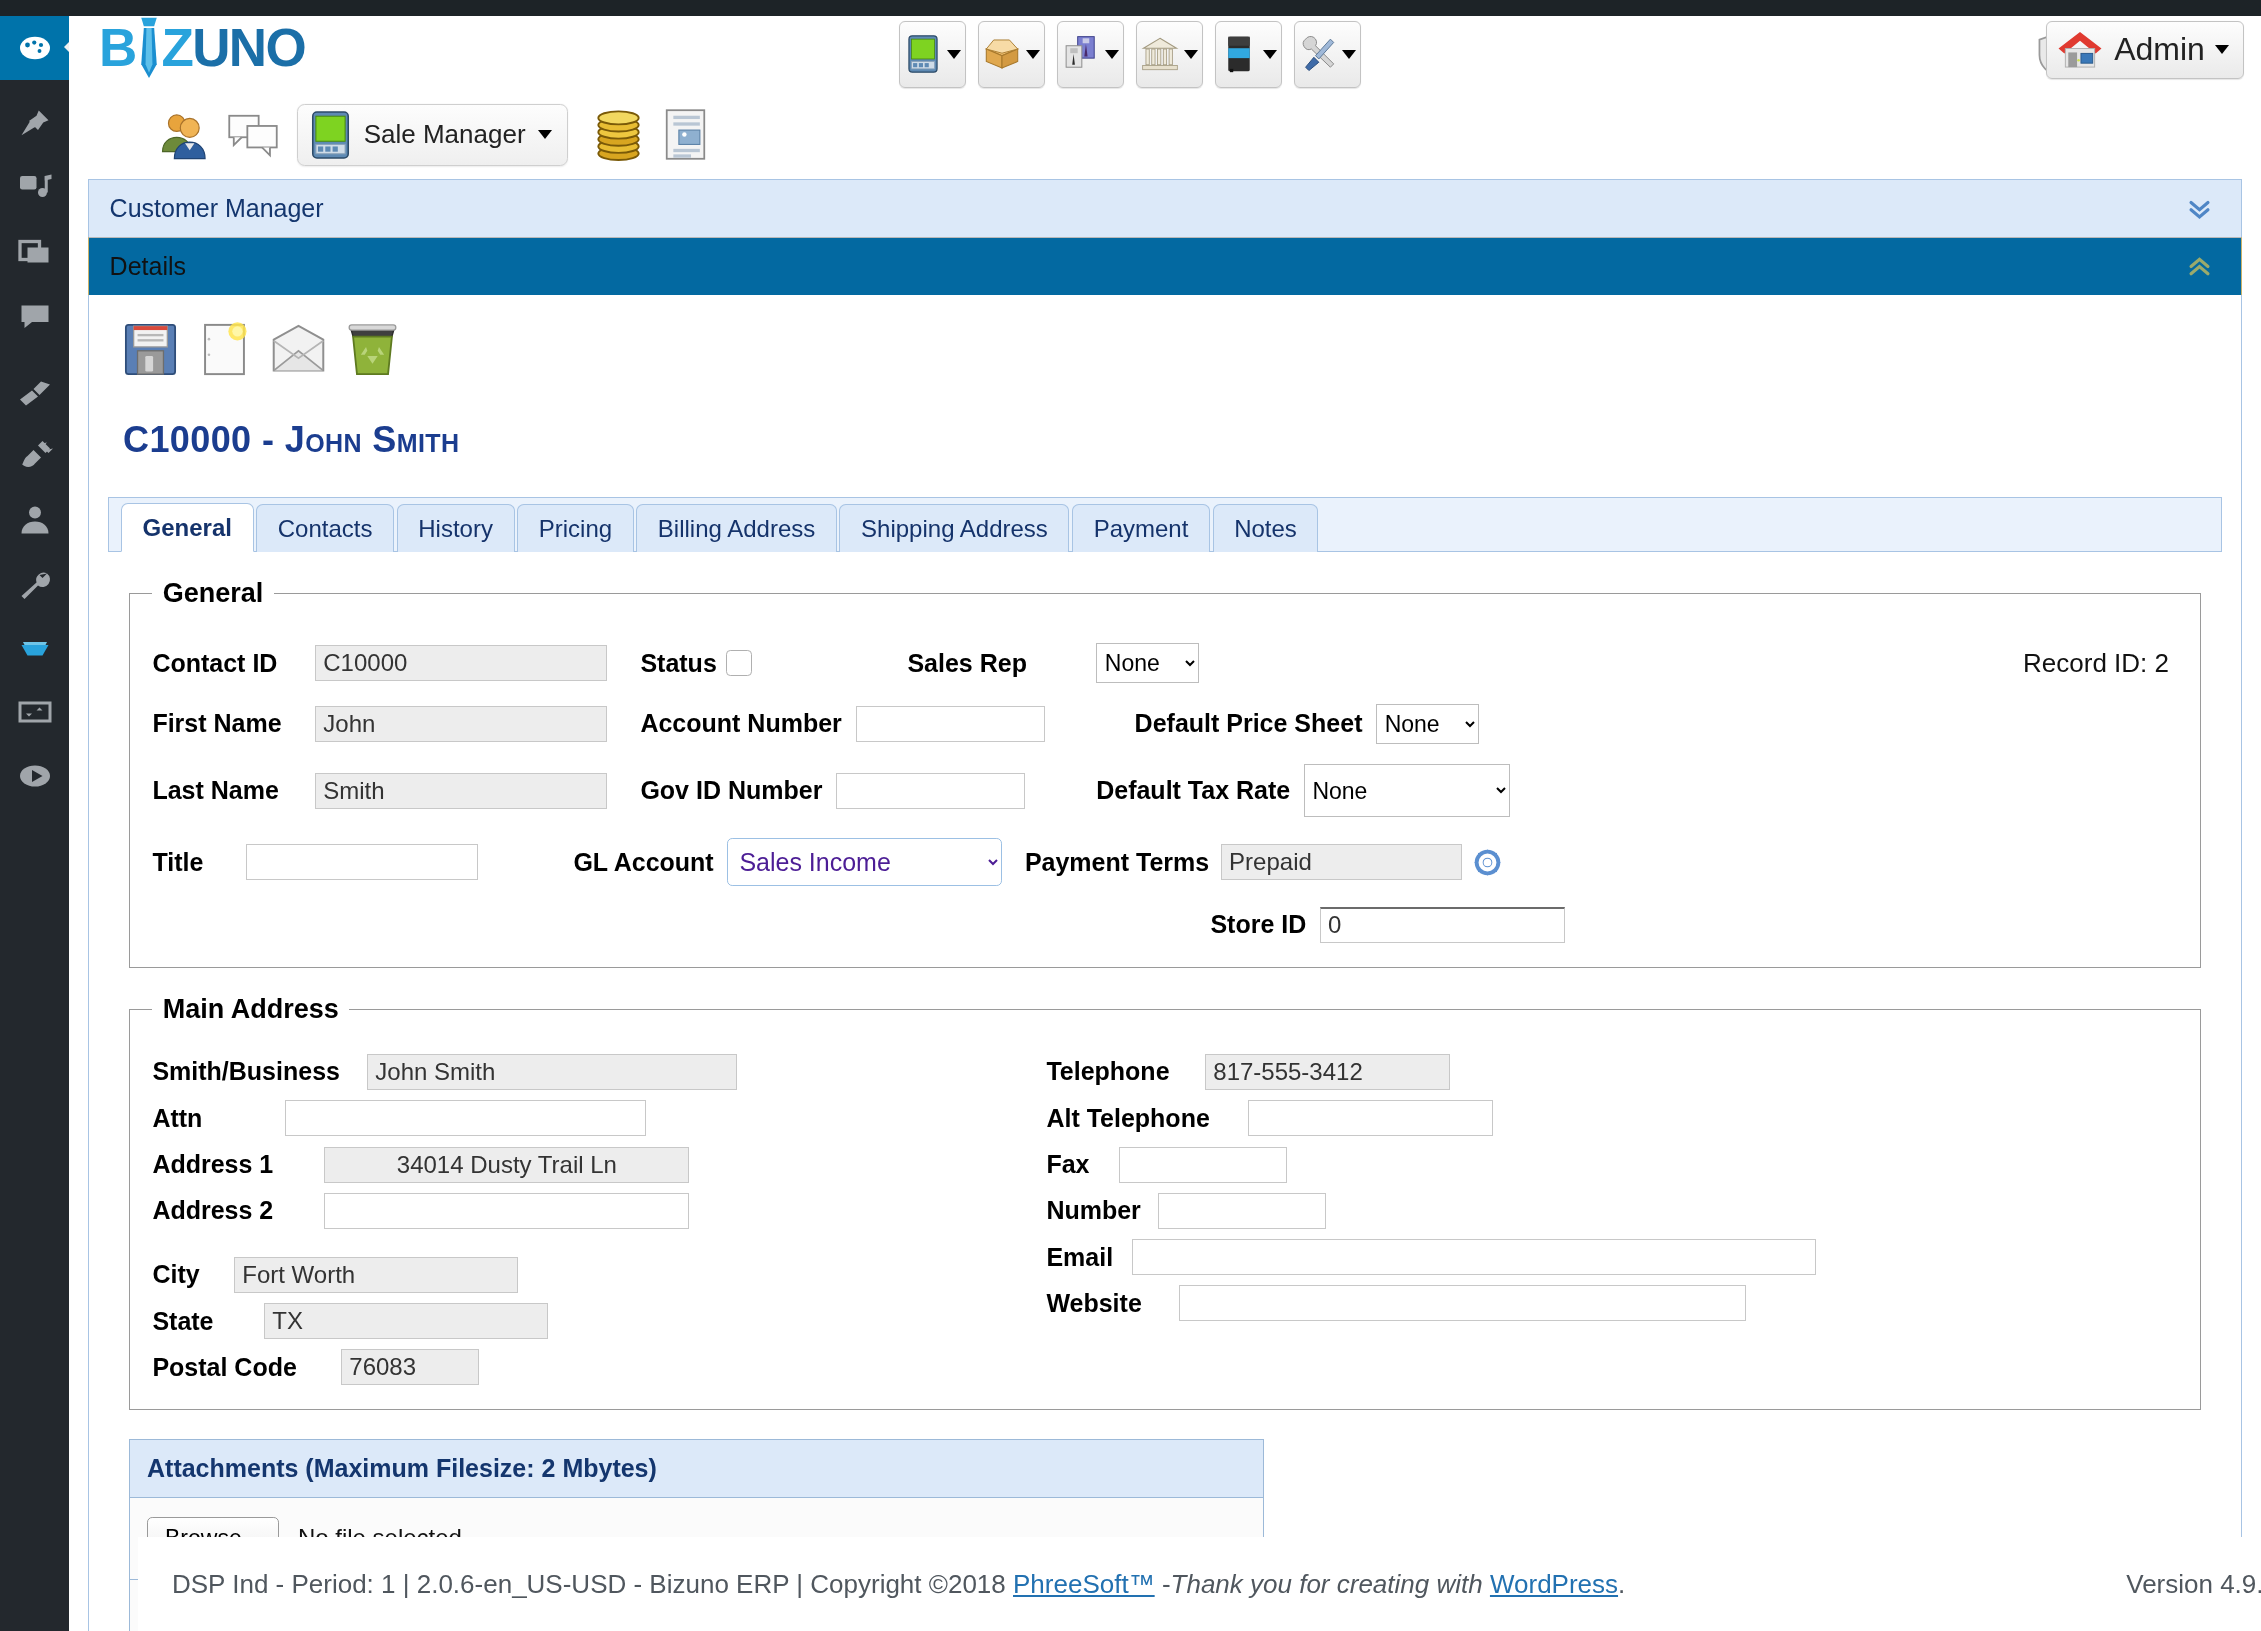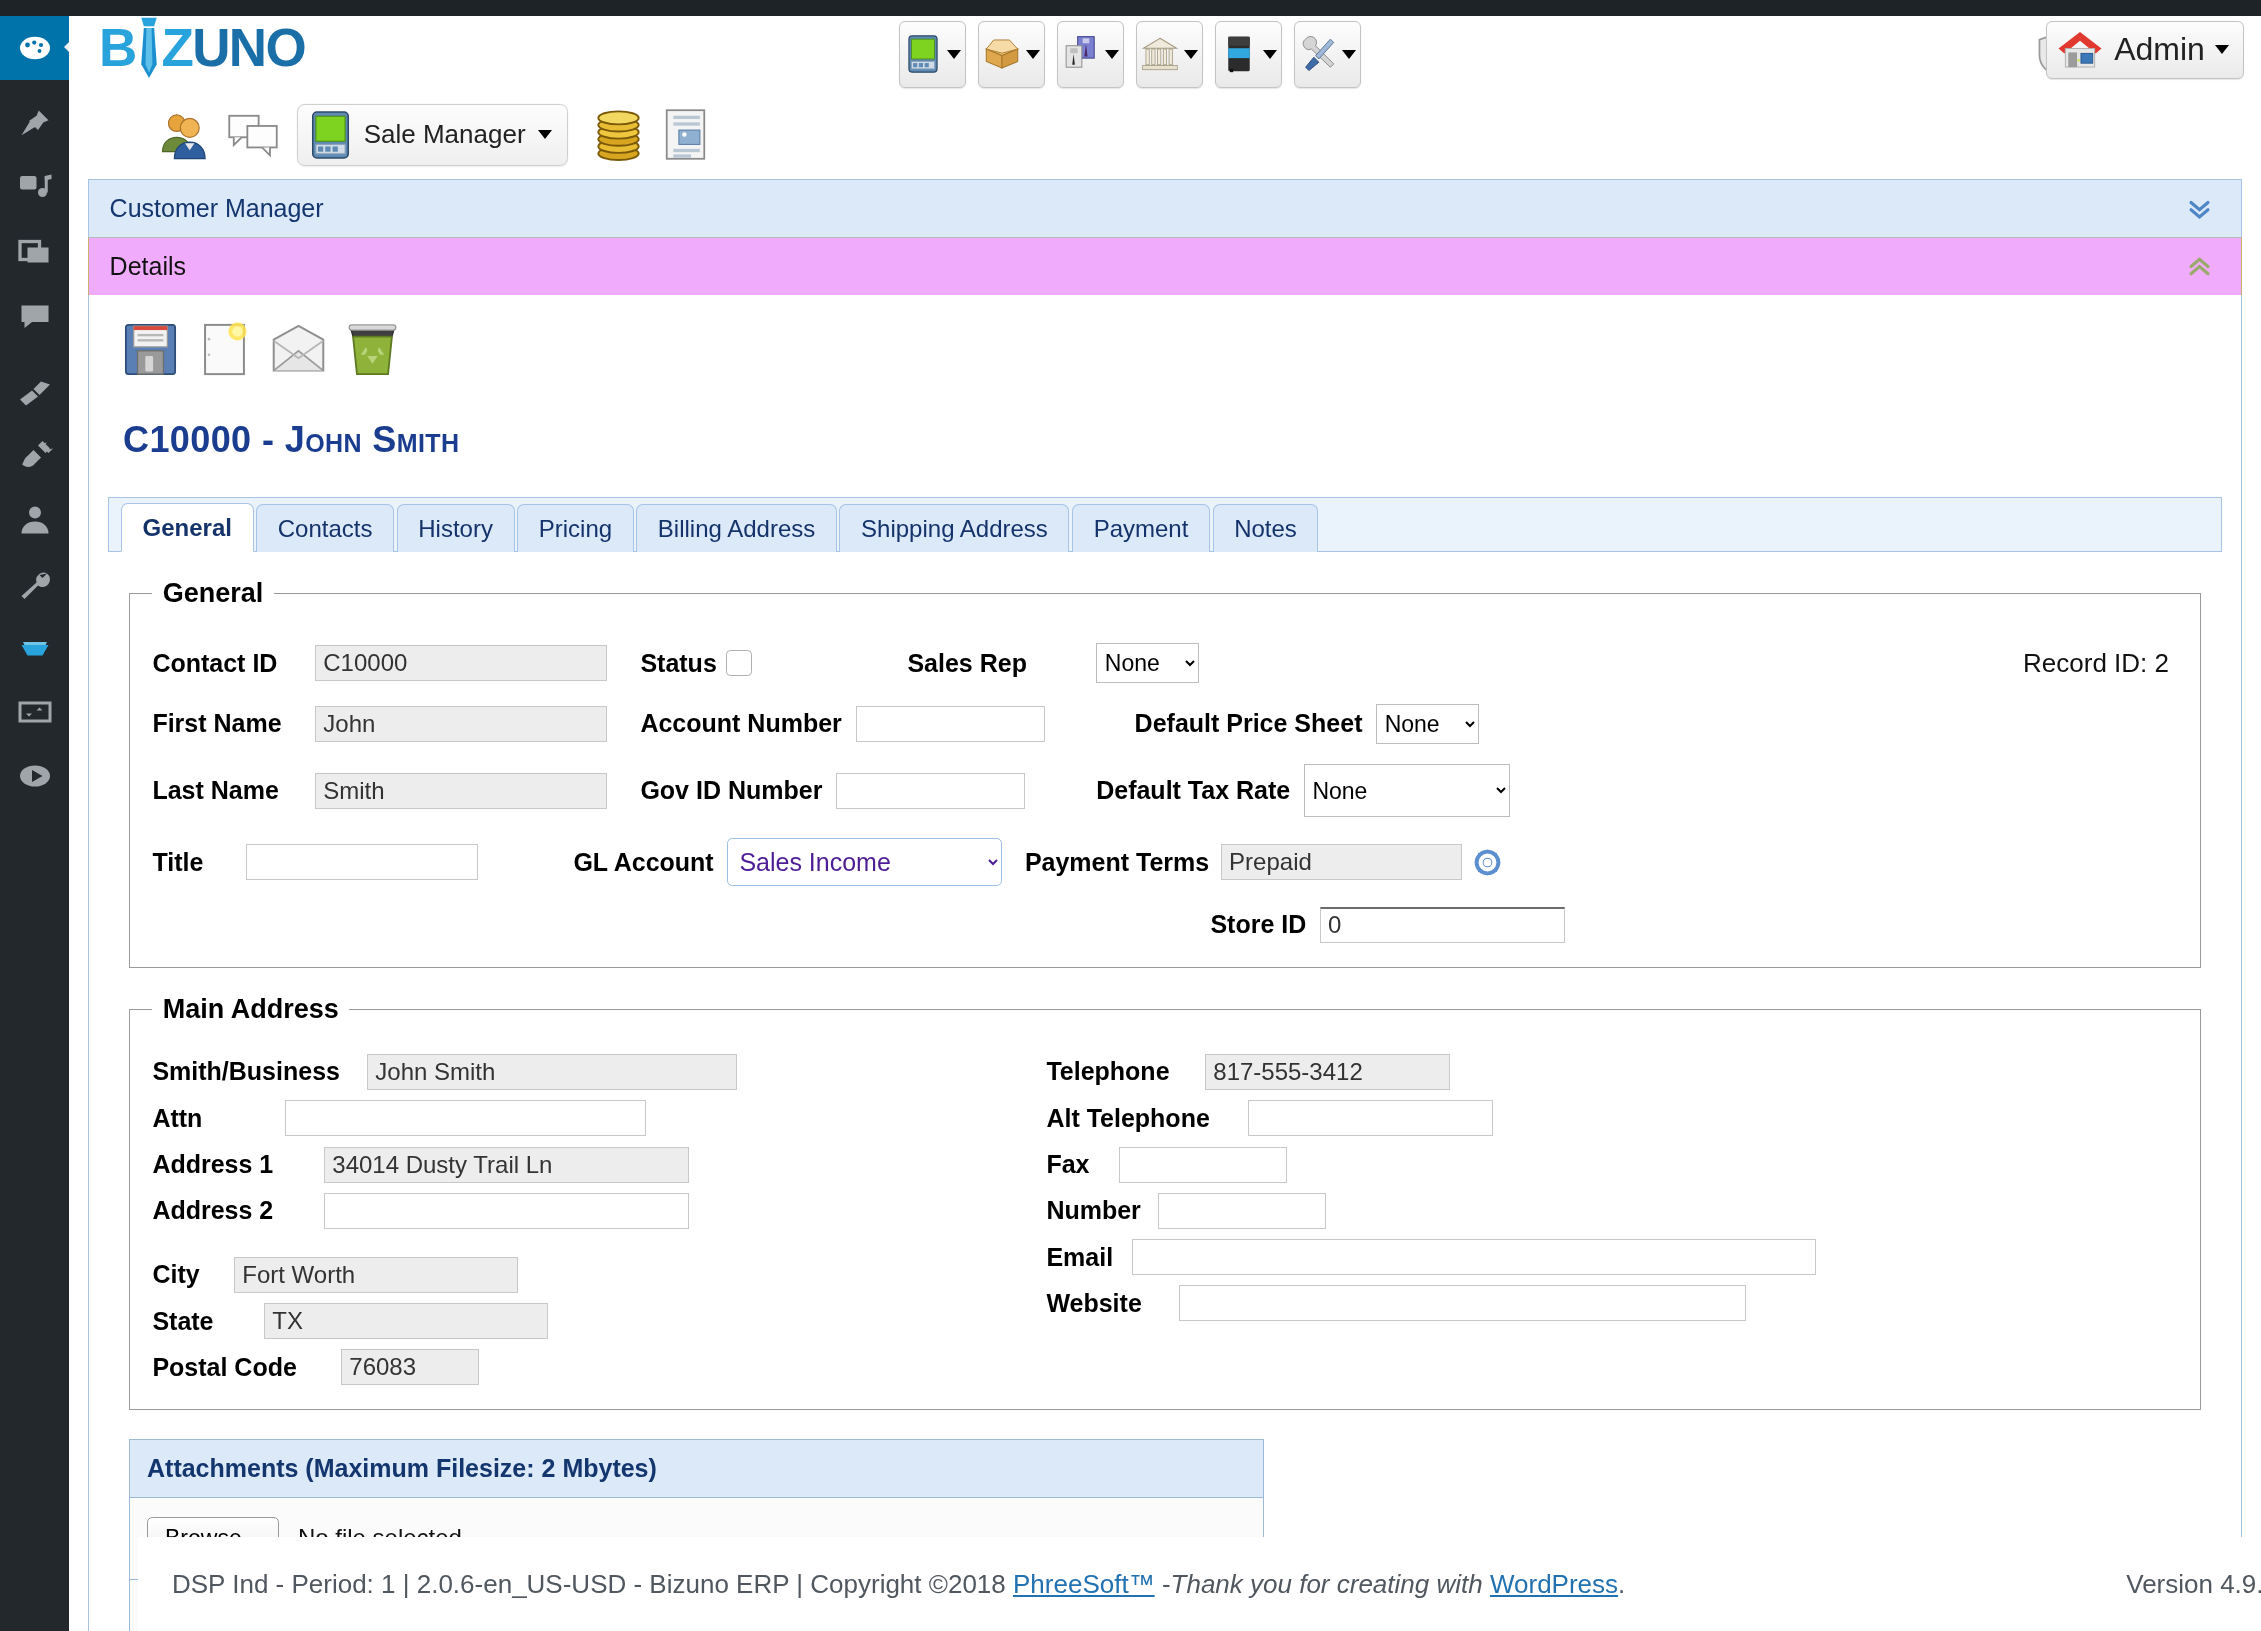--- a/index.html
+++ b/index.html
@@ -103,21 +103,21 @@
 
   
   #content { position:absolute; left:0; top:179px; width:2192px; }
 
   .panel-bar {
     height:58px; display:flex; align-items:center; justify-content:space-between;
     padding:0 26px 0 20.6px; border:0.9px solid #aac3e0; border-bottom:none;
     font-size:25px; font-weight:normal;
   }
   .panel-bar.blue  { background:#dce9f9; color:#14366e; margin:0 19px; border-color:#a8c4e4; }
-  .panel-bar.gold  { background:#f0abfc; color:#111;    margin:0 19px; border-color:#c9b26a; border-top:0.9px solid #b9b9b9;}
+  .panel-bar.gold  { background:#0369a1; color:#111;    margin:0 19px; border-color:#c9b26a; border-top:0.9px solid #b9b9b9;}
   .chev { display:flex; flex-direction:column; line-height:0; }
 
   #detail-body {
     margin:0 19px; border:0.9px solid #a8c4e4; border-top:none; background:#fff;
     padding:20.6px 0 34px 0; min-height:1066px;
   }
 
   .action-icons { display:flex; gap:17px; padding:5.2px 0 0 33px; }
   .action-icons svg { width:57px; height:57px; cursor:pointer; display:block; }
 
@@ -599,21 +599,21 @@
             <div class="row" style="margin-bottom:10.3px;">
               <span class="lbl" style="width:215px;">Smith/Business</span>
               <input class="txt readonly" style="width: 370px;" value="John Smith">
             </div>
             <div class="row" style="margin-bottom:10.3px;">
               <span class="lbl" style="width:133px;">Attn</span>
               <input class="txt plain" style="width: 361px;" value="">
             </div>
             <div class="row" style="margin-bottom:10.3px;">
               <span class="lbl" style="width:172px;">Address 1</span>
-              <input class="txt readonly" style="width: 365px;" value="34014 Dusty Trail Ln">
+              <input class="txt readonly" style="width: 365px; text-align: center;" value="34014 Dusty Trail Ln">
             </div>
             <div class="row" style="margin-bottom:28px;">
               <span class="lbl" style="width:172px;">Address 2</span>
               <input class="txt plain" style="width: 365px;" value="">
             </div>
             <div class="row" style="margin-bottom:10.3px;">
               <span class="lbl" style="width:82px;">City</span>
               <input class="txt readonly" style="width: 284px;" value="Fort Worth">
             </div>
             <div class="row" style="margin-bottom:10.3px;">

